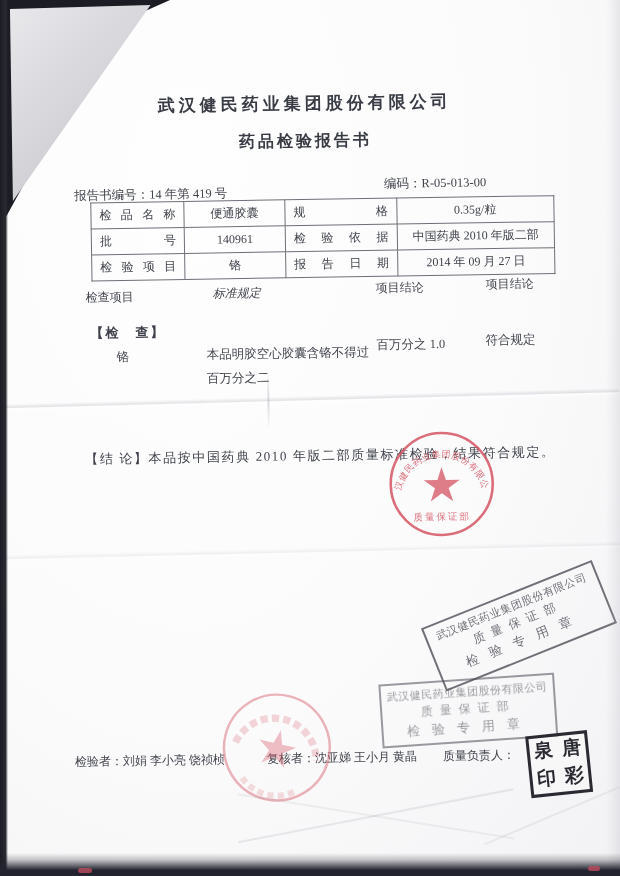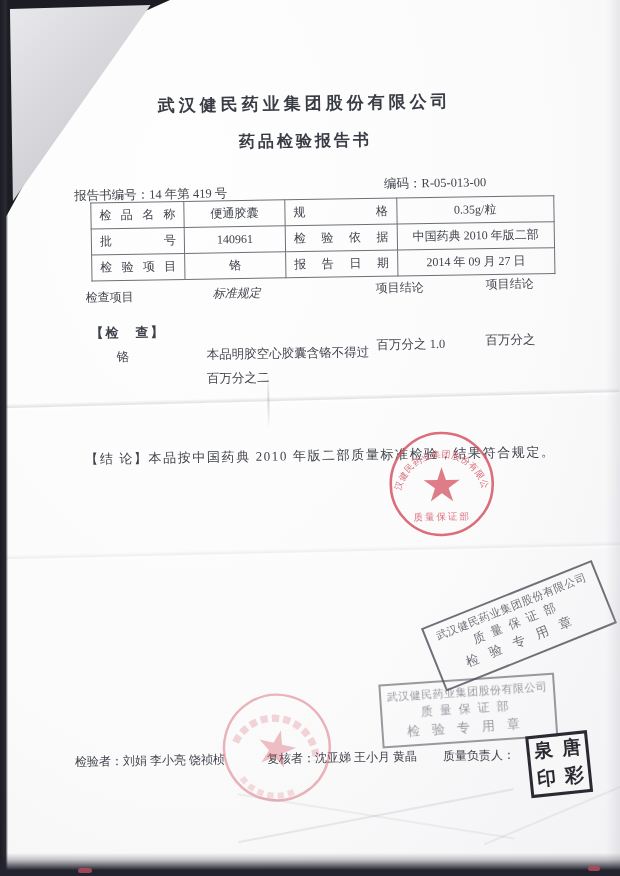--- a/index.html
+++ b/index.html
@@ -122,21 +122,21 @@
 
     <div class="abs rh rh1">检查项目</div>
     <div class="abs rh rh2">标准规定</div>
     <div class="abs rh rh3">项目结论</div>
     <div class="abs rh rh4">项目结论</div>
 
     <div class="abs secl">【检　查】</div>
     <div class="abs rr rr-item">铬</div>
     <div class="abs rr rr-std">本品明胶空心胶囊含铬不得过百万分之二</div>
     <div class="abs rr rr-data">百万分之 1.0</div>
-    <div class="abs rr rr-con">百万分之</div>
+    <div class="abs rr rr-con">符合规定</div>
 
     <div class="abs conc">【结 论】本品按中国药典 2010 年版二部质量标准检验，结果符合规定。</div>
 
     <div class="abs sig s1"><span>检验者：</span><span>刘娟  李小亮  饶祯桢</span></div>
     <div class="abs sig s2"><span>复核者：</span><span>沈亚娣  王小月  黄晶</span></div>
     <div class="abs sig s3"><span>质量负责人：</span></div>
 
     <svg class="abs stamp-red1" viewBox="0 0 112 112">
       <circle cx="56" cy="56" r="51" fill="none" stroke="#d4505e" stroke-width="2.6"></circle>
       <polygon points="0,-20 4.5,-6.2 19,-6.2 7.2,2.4 11.8,16.2 0,7.6 -11.8,16.2 -7.2,2.4 -19,-6.2 -4.5,-6.2" transform="translate(56,58) scale(0.95)" fill="#d4505e" opacity=".9"></polygon>

